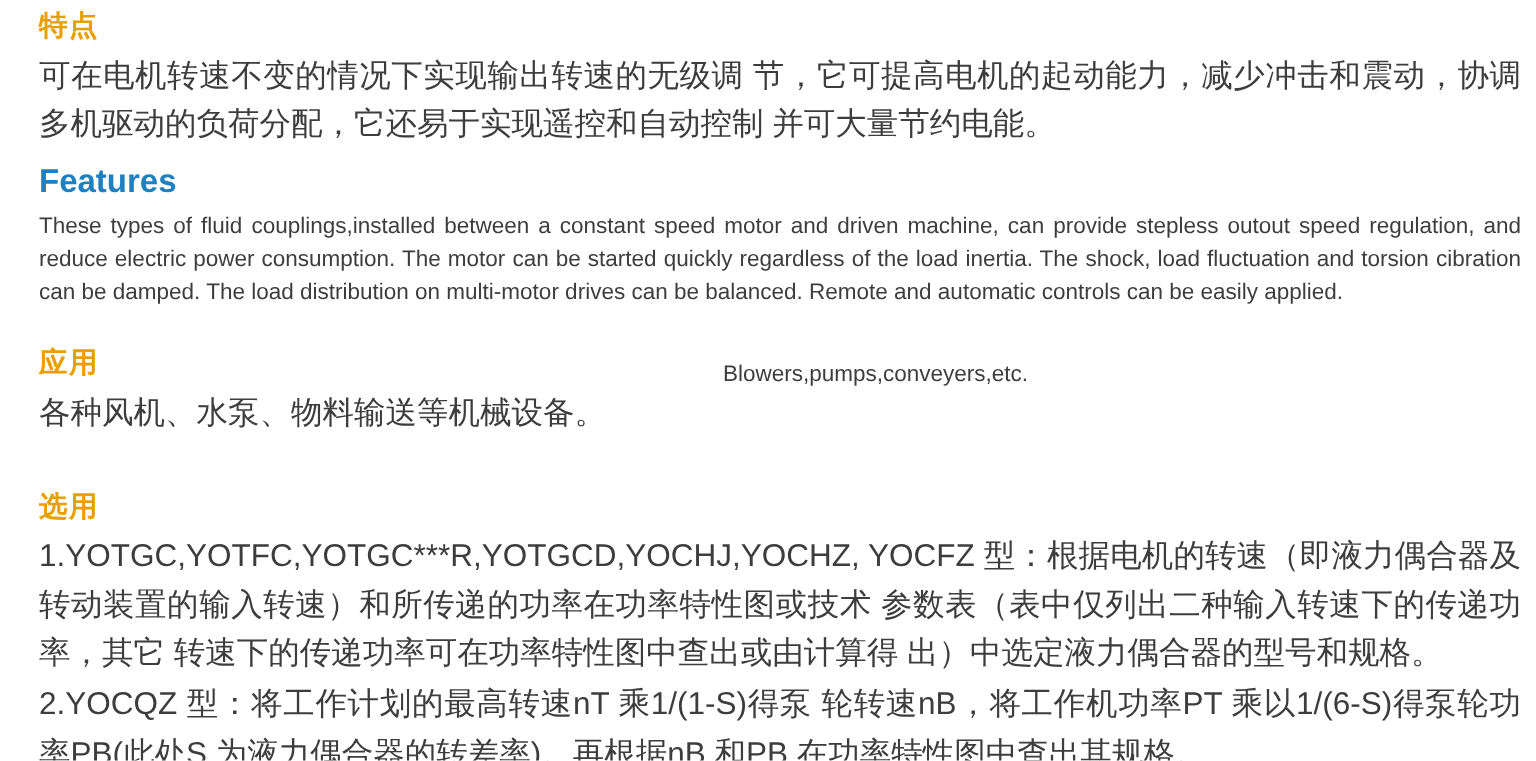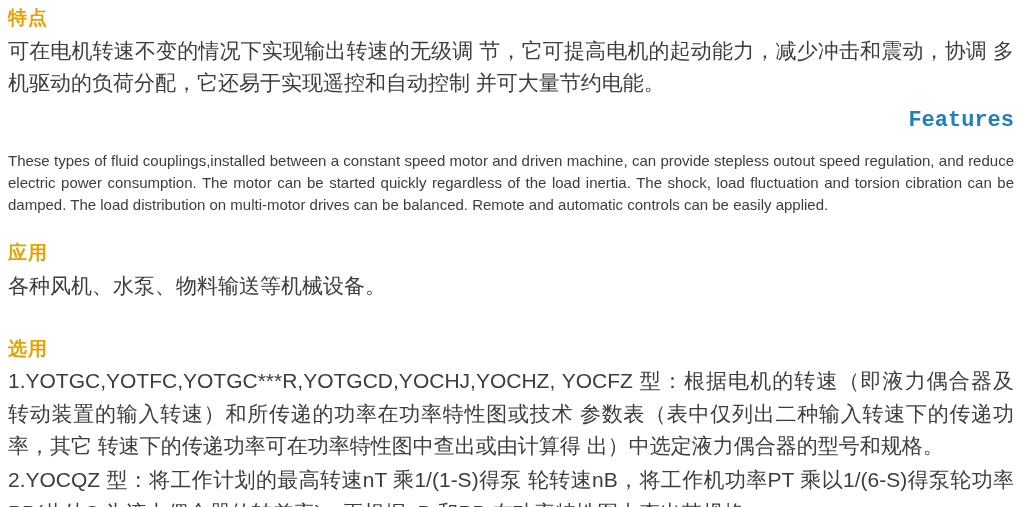--- a/index.html
+++ b/index.html
@@ -12,59 +12,58 @@
     background: #ffffff;
     font-family: "Liberation Sans", sans-serif;
     color: #3a3a3a;
     overflow: hidden;
   }
   .page {
     position: relative;
     width: 1024px;
     height: 490px;
     box-sizing: border-box;
-    padding: 6px 10px 0 8px;
+    padding: 6px 10px 0 26px;
   }
   .section-title-cn {
     color: #e8a000;
     font-size: 19px;
     font-weight: bold;
     letter-spacing: 1px;
     line-height: 1.3;
     margin: 0 0 4px 0;
   }
   .section-title-en {
     color: #1f7fbf;
     font-size: 22px;
     font-weight: bold;
-    font-family: Liberation Mono, monospace;
+    font-family: Liberation Sans, sans-serif;
     letter-spacing: 0px;
     line-height: 1.2;
     margin: 0 0 2px 0;
-    text-align: right;
   }
   .body-cn {
     color: #3d3d3d;
     font-size: 21px;
     line-height: 1.55;
     margin: 0;
     text-align: justify;
   }
   .body-en {
     color: #3d3d3d;
     font-size: 15px;
     line-height: 1.45;
     margin: 0;
     text-align: justify;
   }
   .block-features {
     margin-top: 8px;
   }
   .block-features .body-en {
-    margin-top: 16px;
+    margin-top: 6px;
   }
   .apps-row {
     display: flex;
     align-items: flex-start;
     margin-top: 26px;
   }
   .apps-left {
     width: 452px;
     flex: 0 0 452px;
   }
@@ -101,20 +100,21 @@
     <h2 class="section-title-en">Features</h2>
     <p class="body-en">These types of fluid couplings,installed between a constant speed motor and driven machine, can provide stepless outout speed regulation, and reduce electric power consumption. The motor can be started quickly regardless of the load inertia. The shock, load fluctuation and torsion cibration can be damped. The load distribution on multi-motor drives can be balanced. Remote and automatic controls can be easily applied.</p>
   </div>
 
   <div class="apps-row">
     <div class="apps-left">
       <h2 class="section-title-cn">应用</h2>
       <p class="body-cn">各种风机、水泵、物料输送等机械设备。</p>
     </div>
     <div class="apps-right">
+      <p class="body-en">Blowers,pumps,conveyers,etc.</p>
     </div>
   </div>
 
   <div class="block-selection">
     <h2 class="section-title-cn">选用</h2>
     <p class="body-cn">1.YOTGC,YOTFC,YOTGC***R,YOTGCD,YOCHJ,YOCHZ, YOCFZ 型：根据电机的转速（即液力偶合器及转动装置的输入转速）和所传递的功率在功率特性图或技术 参数表（表中仅列出二种输入转速下的传递功率，其它 转速下的传递功率可在功率特性图中查出或由计算得 出）中选定液力偶合器的型号和规格。</p>
     <p class="body-cn">2.YOCQZ 型：将工作计划的最高转速nT 乘1/(1-S)得泵 轮转速nB，将工作机功率PT 乘以1/(6-S)得泵轮功率PB(此处S 为液力偶合器的转差率)。再根据nB 和PB 在功率特性图中查出其规格。</p>
     <p class="body-cn">6.样本中安装尺寸仅供参考，用户订货请索取本公司详细安装图。</p>
   </div>
 

